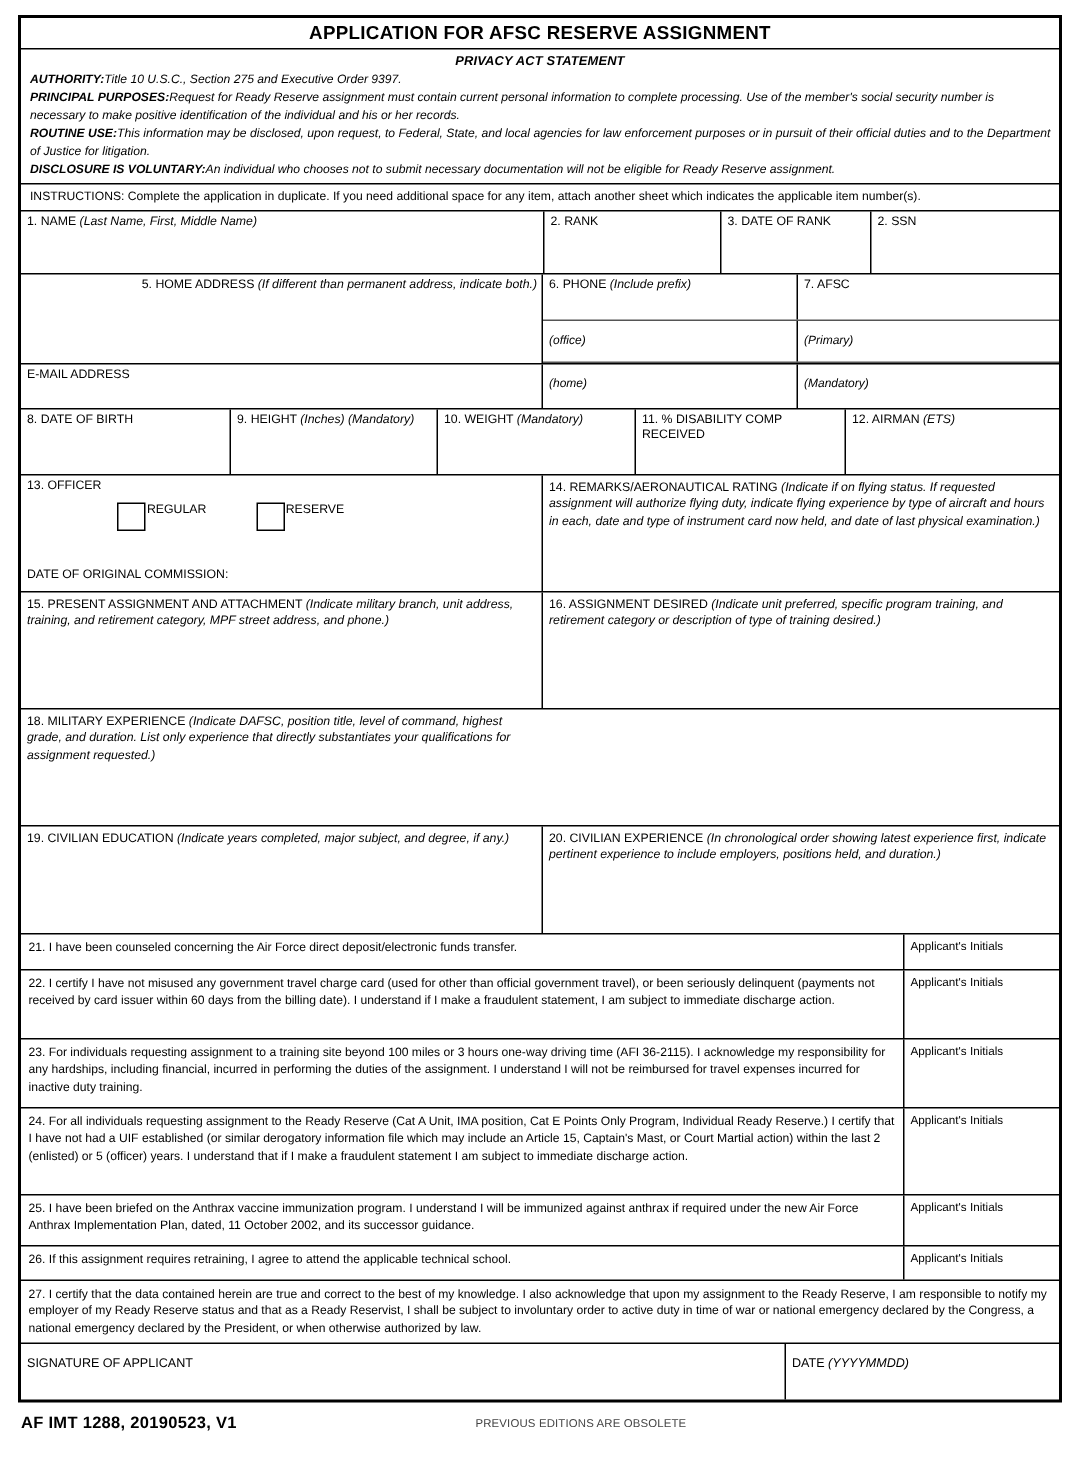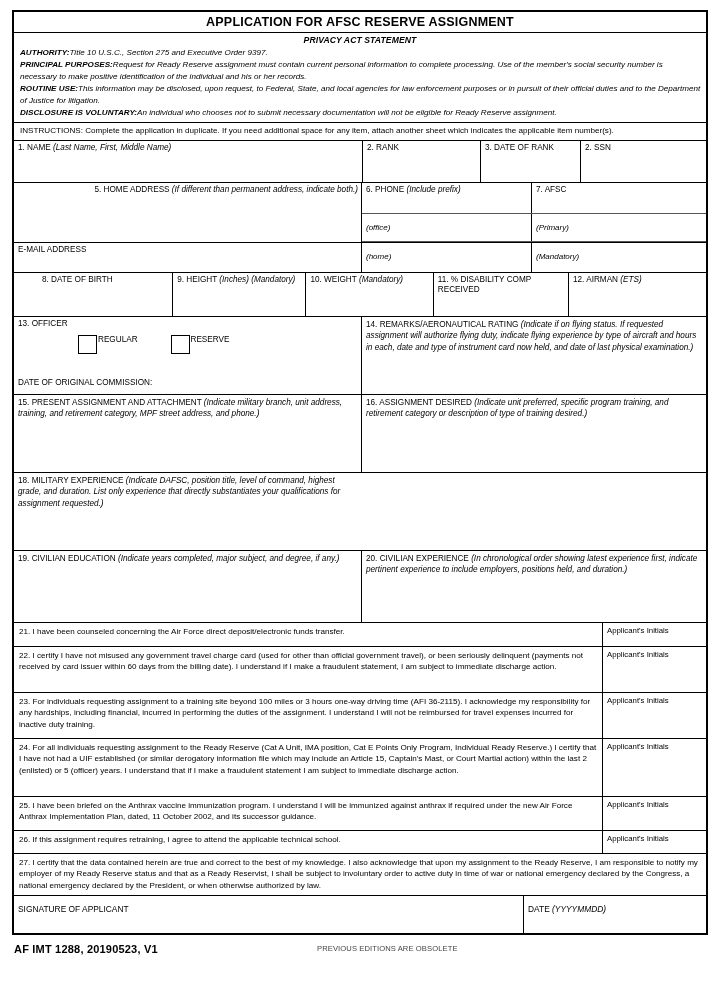--- a/index.html
+++ b/index.html
@@ -180,21 +180,21 @@
       </div>
       <div class="cell br" style="width:170px;">
         <span class="sub">(home)</span>
       </div>
       <div class="cell" style="width:174px;">
         <span class="sub">(Mandatory)</span>
       </div>
     </div>
 
     <div class="row bt" style="height:44px;">
-      <div class="cell br" style="width:140px;margin-left:24px;">
+      <div class="cell br" style="width:140px;">
         <span class="lbl">8.  DATE OF BIRTH</span>
       </div>
       <div class="cell br" style="width:138px;">
         <span class="lbl"><span>9. HEIGHT</span> <i>(Inches) (Mandatory)</i></span>
       </div>
       <div class="cell br" style="width:132px;">
         <span class="lbl"><span>10. WEIGHT</span> <i>(Mandatory)</i></span>
       </div>
       <div class="cell br" style="width:140px;">
         <span class="lbl">11. % DISABILITY COMP RECEIVED</span>

